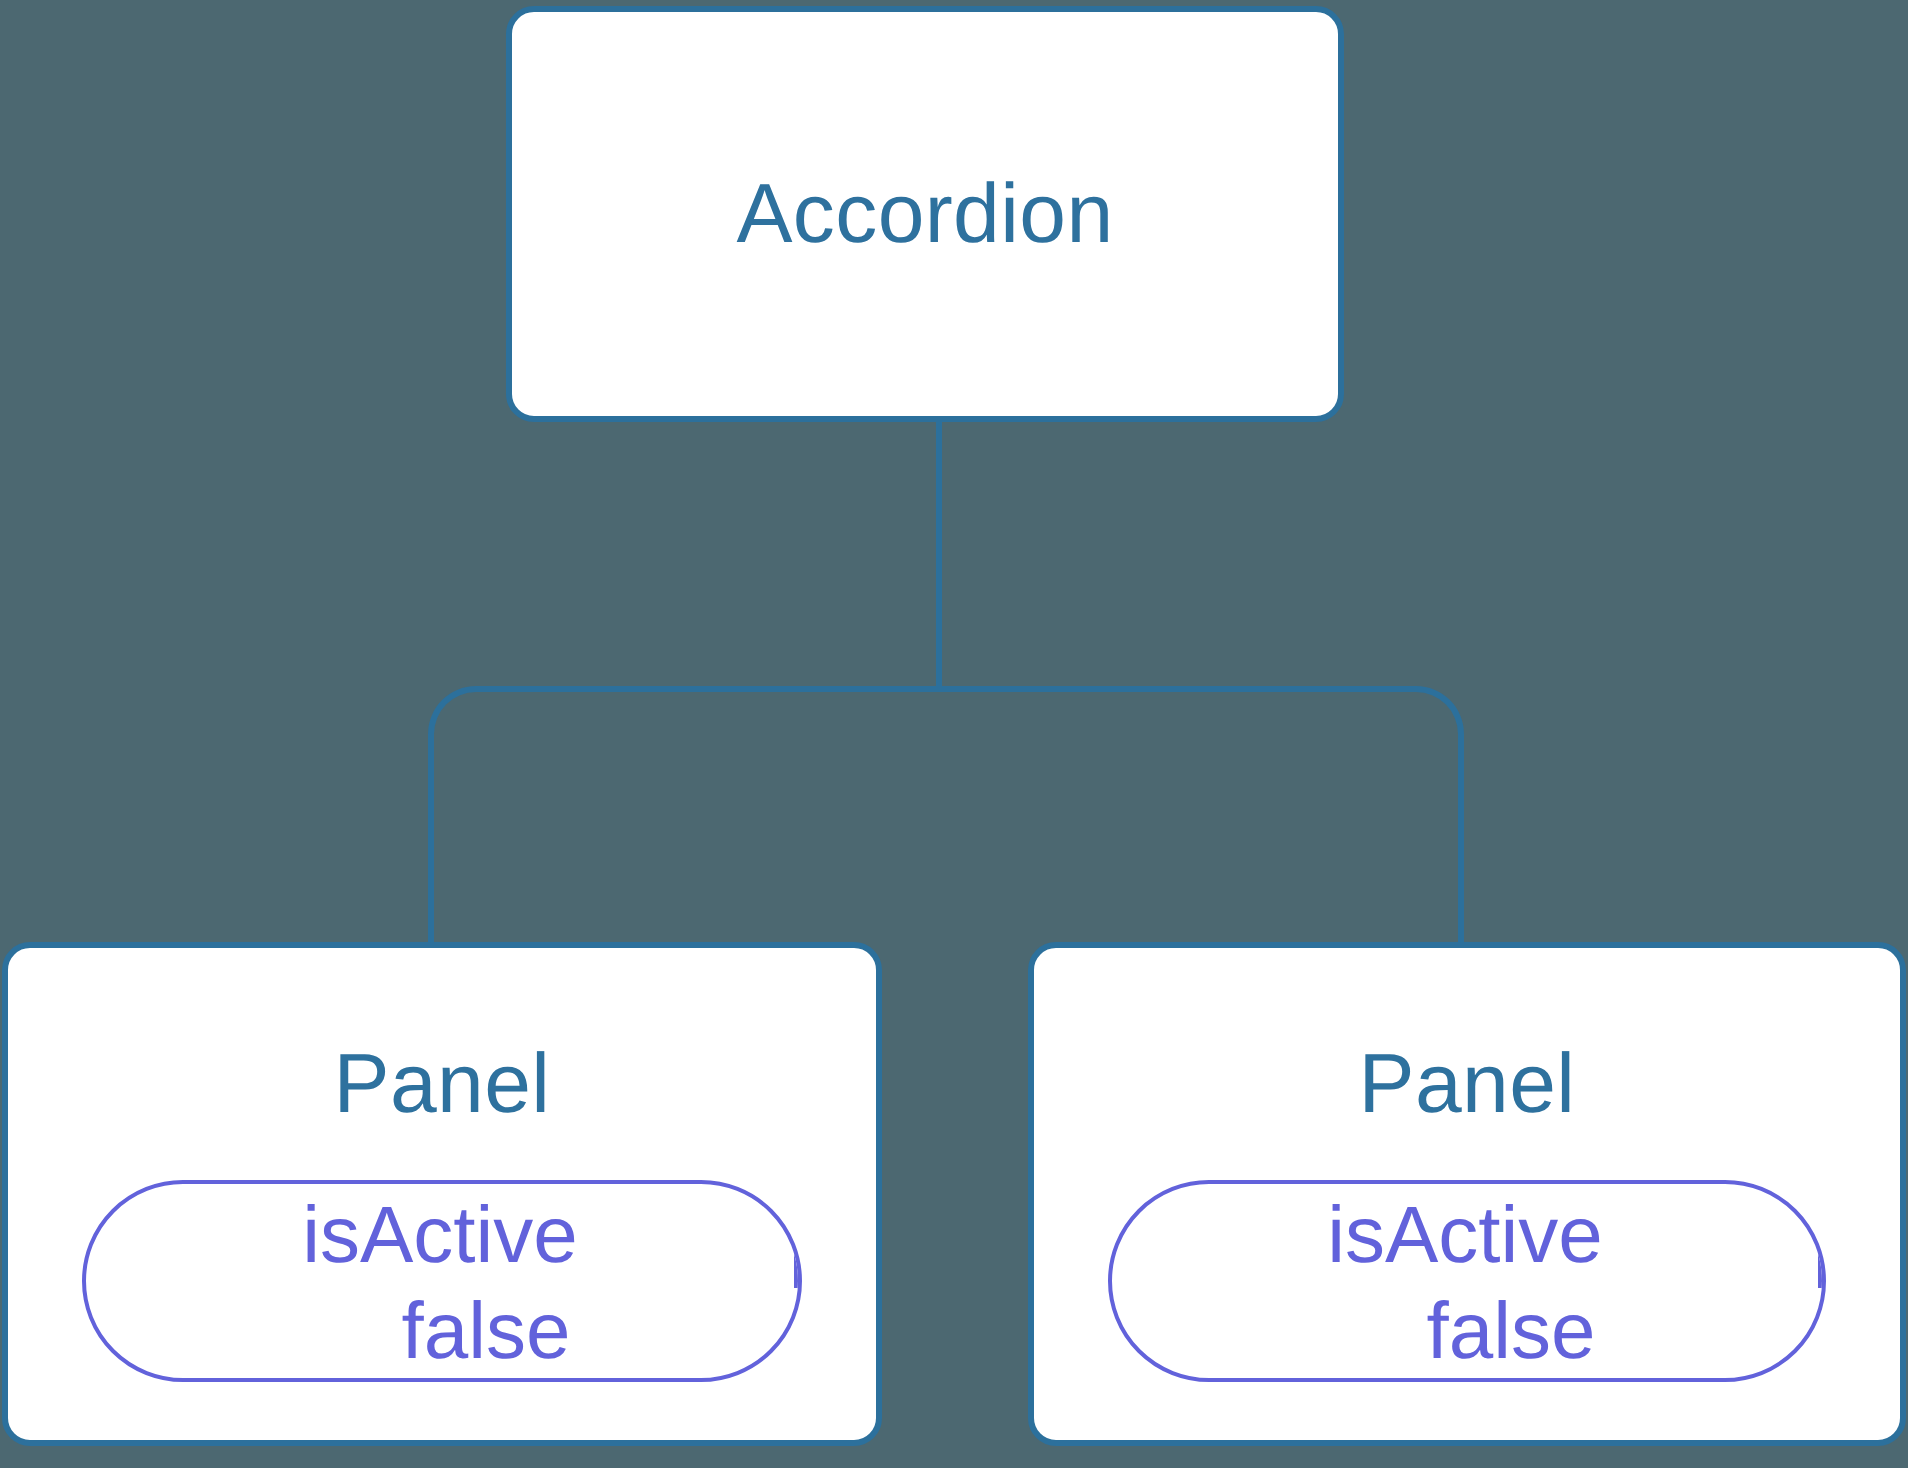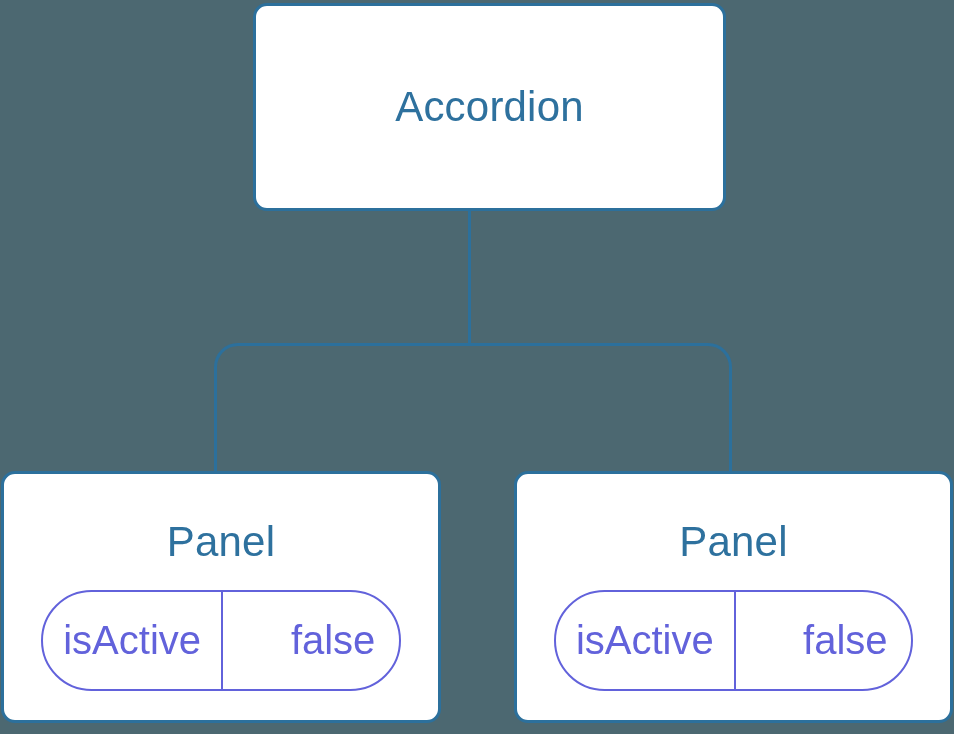--- a/index.html
+++ b/index.html
@@ -33,21 +33,21 @@
     color: var(--title, #2E719E);
     font-size: 42px;
     font-weight: 500;
     letter-spacing: 0.2px;
     white-space: nowrap;
   }
 
   .root-node {
     left: 253px;
     top: 3px;
-    width: 473px;
+    width: 419px;
     height: 208px;
     justify-content: center;
   }
 
   .child-node {
     top: 471px;
     height: 252px;
   }
   .child-node.pos-0 { left: 1px;   width: 440px; }
   .child-node.pos-1 { left: 514px; width: 439px; }
@@ -57,20 +57,21 @@
   .pill {
     margin-top: 24px;
     width: calc(100% - 74px);
     height: 101px;
     border: 2.5px solid var(--state, #6262DB);
     border-radius: 52px;
     box-sizing: border-box;
     display: flex;
     overflow: hidden;
     background: var(--node-fill, #FFFFFF);
+    flex-direction: column;
   }
   .pill-cell {
     display: flex;
     align-items: center;
     justify-content: center;
     color: var(--state, #6262DB);
     font-size: 40px;
     font-weight: 400;
     white-space: nowrap;
   }

